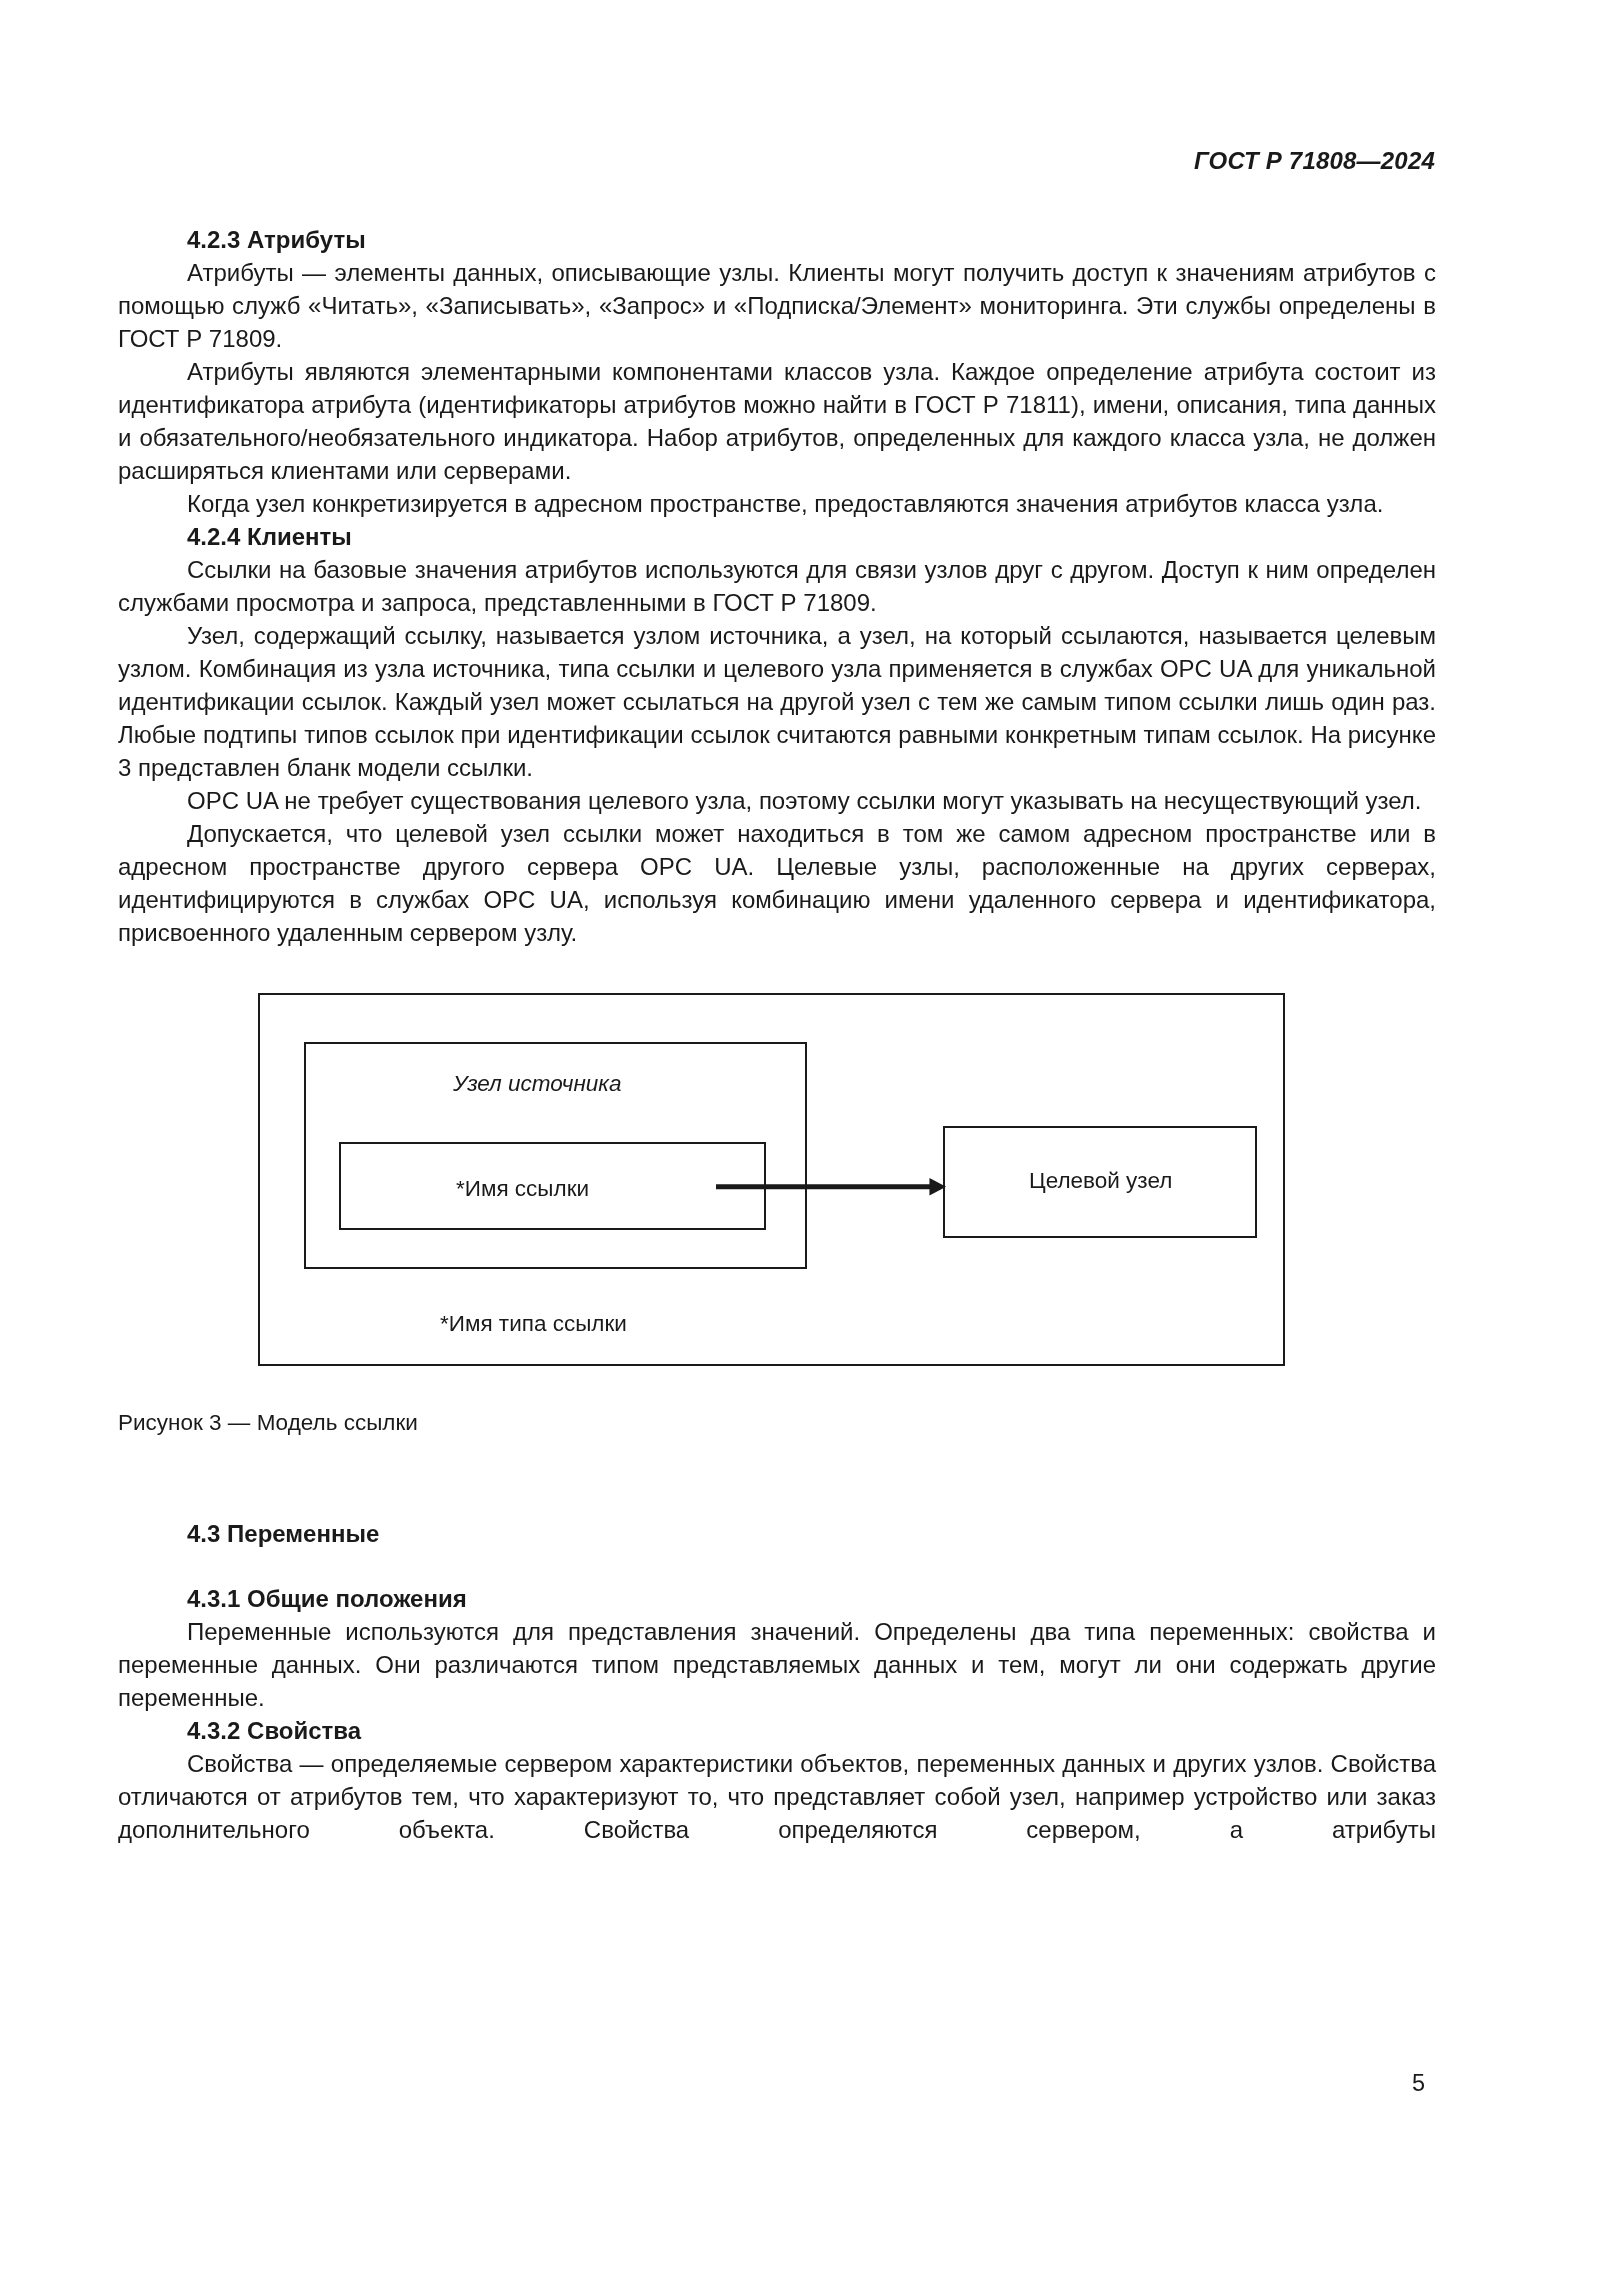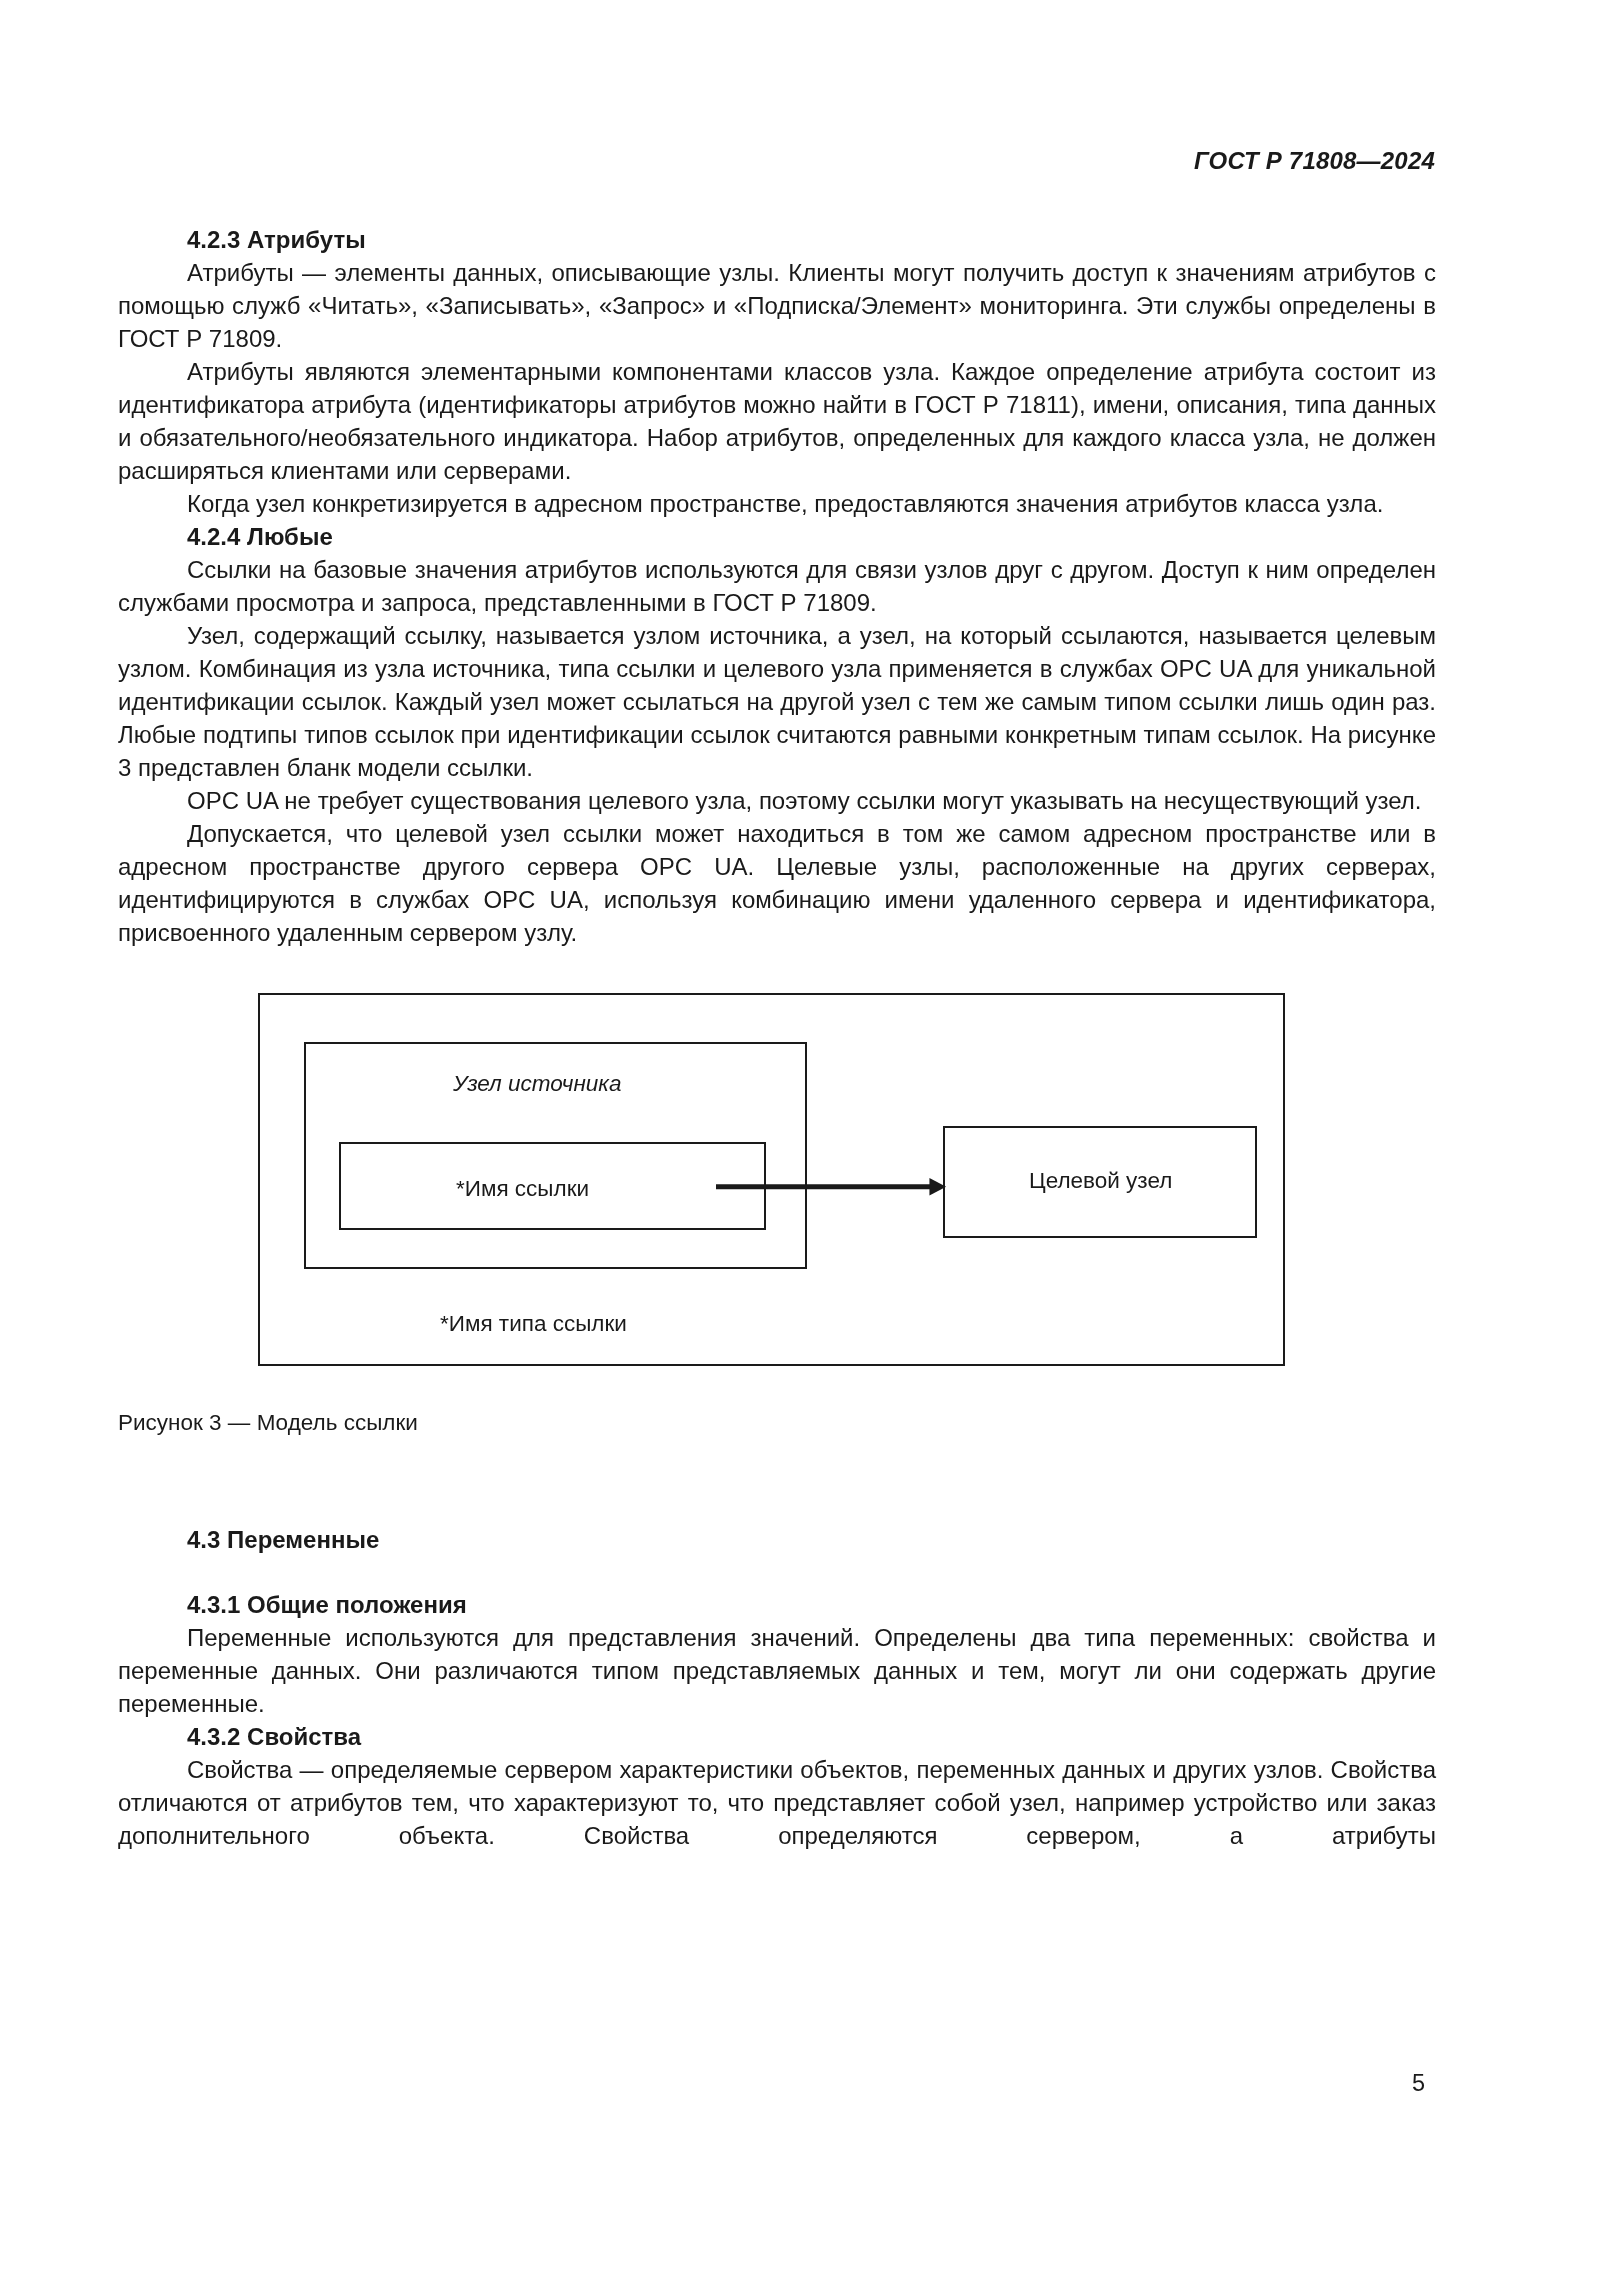--- a/index.html
+++ b/index.html
@@ -49,21 +49,21 @@
 <body>
 
 <div class="header">ГОСТ Р 71808—2024</div>
 
 <div class="content">
   <p class="h">4.2.3 Атрибуты</p>
   <p class="p">Атрибуты — элементы данных, описывающие узлы. Клиенты могут получить доступ к значениям атрибутов с помощью служб «Читать», «Записывать», «Запрос» и «Подписка/Элемент» мониторинга. Эти службы определены в ГОСТ Р 71809.</p>
   <p class="p">Атрибуты являются элементарными компонентами классов узла. Каждое определение атрибута состоит из идентификатора атрибута (идентификаторы атрибутов можно найти в ГОСТ Р 71811), имени, описания, типа данных и обязательного/необязательного индикатора. Набор атрибутов, определенных для каждого класса узла, не должен расширяться клиентами или серверами.</p>
   <p class="p">Когда узел конкретизируется в адресном пространстве, предоставляются значения атрибутов класса узла.</p>
 
-  <p class="h">4.2.4 Любые</p>
+  <p class="h">4.2.4 Клиенты</p>
   <p class="p">Ссылки на базовые значения атрибутов используются для связи узлов друг с другом. Доступ к ним определен службами просмотра и запроса, представленными в ГОСТ Р 71809.</p>
   <p class="p">Узел, содержащий ссылку, называется узлом источника, а узел, на который ссылаются, называется целевым узлом. Комбинация из узла источника, типа ссылки и целевого узла применяется в службах OPC UA для уникальной идентификации ссылок. Каждый узел может ссылаться на другой узел с тем же самым типом ссылки лишь один раз. Любые подтипы типов ссылок при идентификации ссылок считаются равными конкретным типам ссылок. На рисунке 3 представлен бланк модели ссылки.</p>
   <p class="p">OPC UA не требует существования целевого узла, поэтому ссылки могут указывать на несуществующий узел.</p>
   <p class="p">Допускается, что целевой узел ссылки может находиться в том же самом адресном пространстве или в адресном пространстве другого сервера OPC UA. Целевые узлы, расположенные на других серверах, идентифицируются в службах OPC UA, используя комбинацию имени удаленного сервера и идентификатора, присвоенного удаленным сервером узлу.</p>
 
   <div class="figure">
     <div class="outer">
       <div class="src">
         <div class="lbl" style="left:147px; top:23.5px;font-style:italic;">Узел источника</div>
         <div class="inner">
@@ -75,21 +75,21 @@
         <polygon points="218,1 235,10 218,19" fill="#1a1a1a"></polygon>
       </svg>
       <div class="tgt">
         <div class="lbl" style="left:84px; top:36px;">Целевой узел</div>
       </div>
       <div class="lbl" style="left:180px; top:312px;">*Имя типа ссылки</div>
     </div>
     <div class="caption">Рисунок 3 — Модель ссылки</div>
   </div>
 
-  <p class="h" style="margin-top:30px;">4.3 Переменные</p>
+  <p class="h" style="margin-top:24px;">4.3 Переменные</p>
   <div class="gap"></div>
   <p class="h">4.3.1 Общие положения</p>
   <p class="p">Переменные используются для представления значений. Определены два типа переменных: свойства и переменные данных. Они различаются типом представляемых данных и тем, могут ли они содержать другие переменные.</p>
   <p class="h">4.3.2 Свойства</p>
   <p class="p" style="text-align-last: justify;">Свойства — определяемые сервером характеристики объектов, переменных данных и других узлов. Свойства отличаются от атрибутов тем, что характеризуют то, что представляет собой узел, например устройство или заказ дополнительного объекта. Свойства определяются сервером, а атрибуты</p>
 </div>
 
 <div class="pagenum">5</div>
 
 

